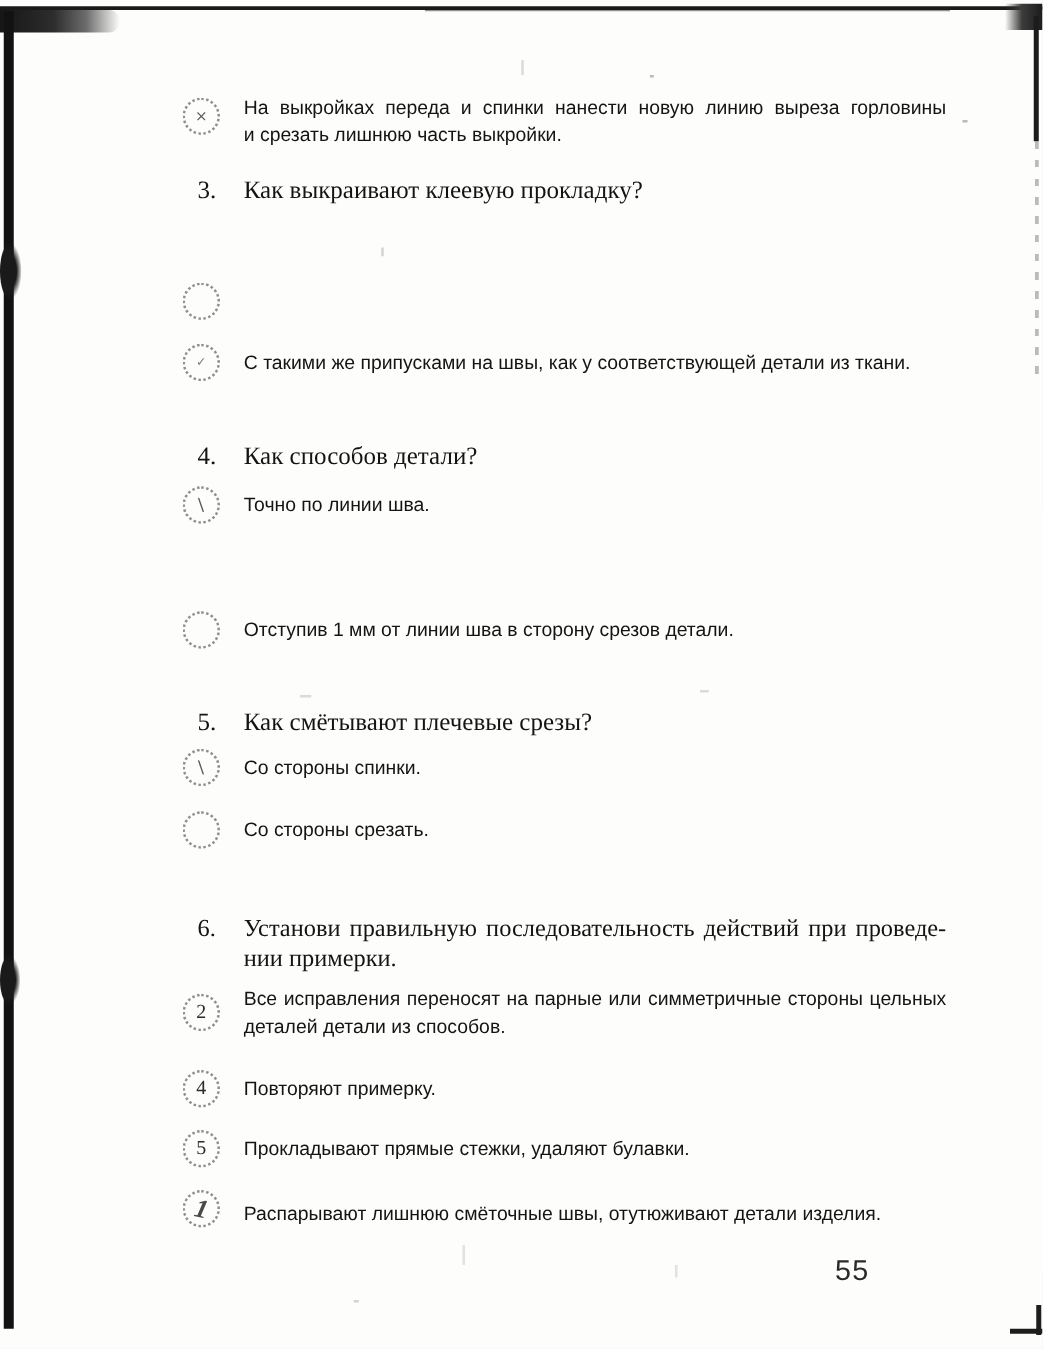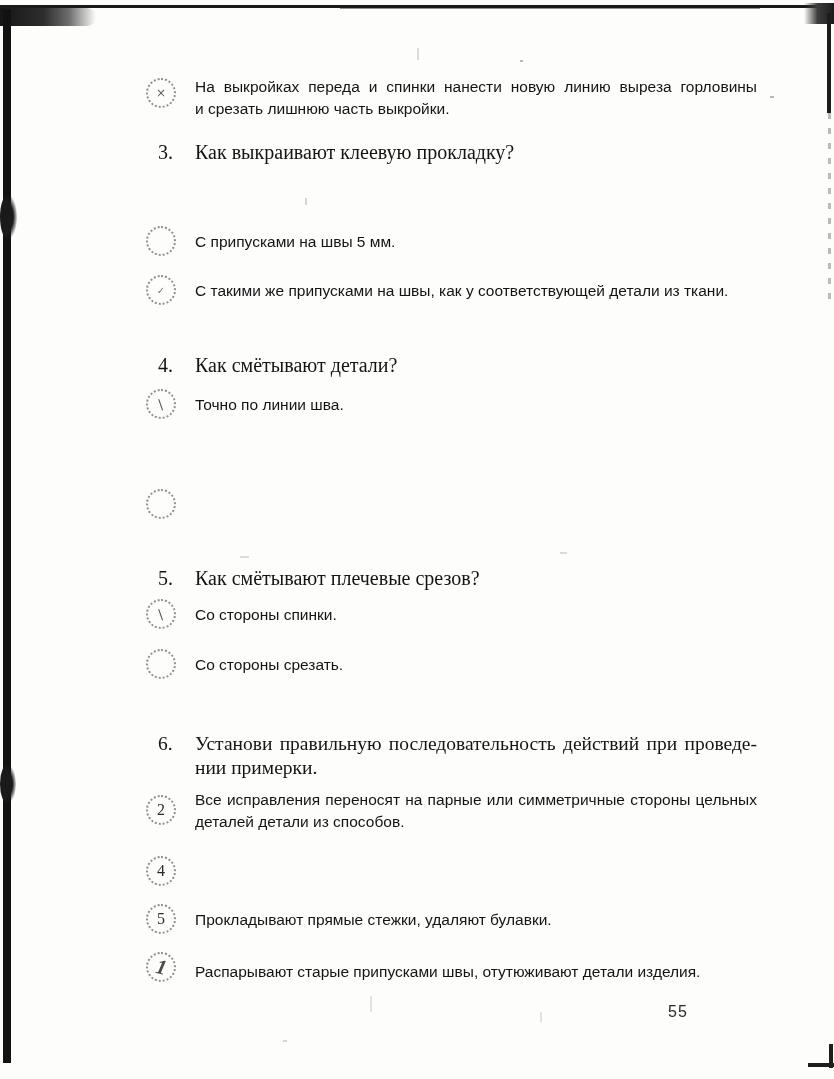--- a/index.html
+++ b/index.html
@@ -84,21 +84,21 @@
     line-height: 24px;
     color: #141414;
   }
   .q-num { flex: none; width: 37px; }
   .q-title { width: 562px; }
   #q6-head { font-size: 19.5px; }
 
   #page-number {
     position: absolute;
     left: 668px; top: 1003px;
-    font-size: 16px;
+    font-size: 23px;
     color: #2a2a2a;
     letter-spacing: 1px;
   }
 </style>
 </head>
 <body>
 
 <div id="page">
 
   <div class="artifact" id="top-line"></div>
@@ -131,46 +131,46 @@
       <span>и срезать лишнюю часть выкройки.</span>
     </div>
   </div>
 
   <div class="q-head" style="top:140px">
     <span class="q-num">3.</span>
     <span class="q-title">Как выкраивают клеевую прокладку?</span>
   </div>
   <div class="row" style="top:226px">
     <div class="circle"></div>
-    <div class="ans-text">С припусками на швы 5 мм.</div>
   </div>
   <div class="row" style="top:275px">
     <div class="circle">
       <span class="mark-check">✓</span>
     </div>
     <div class="ans-text">С такими же припусками на швы, как у соответствующей детали из ткани.</div>
   </div>
 
   <div class="q-head" style="top:353px">
     <span class="q-num">4.</span>
-    <span class="q-title">Как смётывают детали?</span>
+    <span class="q-title">Как способов детали?</span>
   </div>
   <div class="row" style="top:389px">
     <div class="circle">
       <span class="mark-slash">\</span>
     </div>
     <div class="ans-text">Точно по линии шва.</div>
   </div>
   <div class="row" style="top:489px">
     <div class="circle"></div>
+    <div class="ans-text">Отступив 1 мм от линии шва в сторону срезов детали.</div>
   </div>
 
   <div class="q-head" style="top:566px">
     <span class="q-num">5.</span>
-    <span class="q-title">Как смётывают плечевые срезов?</span>
+    <span class="q-title">Как смётывают плечевые срезы?</span>
   </div>
   <div class="row" style="top:599px">
     <div class="circle">
       <span class="mark-slash">\</span>
     </div>
     <div class="ans-text">Со стороны спинки.</div>
   </div>
   <div class="row" style="top:649px">
     <div class="circle"></div>
     <div class="ans-text">Со стороны срезать.</div>
@@ -189,29 +189,30 @@
     </div>
     <div class="ans-text">
       <span class="jline">Все исправления переносят на парные или симметричные стороны цельных</span>
       <span>деталей детали из способов.</span>
     </div>
   </div>
   <div class="row" style="top:856px">
     <div class="circle">
       <span class="mark-num">4</span>
     </div>
+    <div class="ans-text">Повторяют примерку.</div>
   </div>
   <div class="row" style="top:904px">
     <div class="circle">
       <span class="mark-num">5</span>
     </div>
     <div class="ans-text">Прокладывают прямые стежки, удаляют булавки.</div>
   </div>
   <div class="row" style="top:952px">
     <div class="circle">
       <span class="mark-one">1</span>
     </div>
-    <div class="ans-text" style="padding-top:9px">Распарывают старые припусками швы, отутюживают детали изделия.</div>
+    <div class="ans-text" style="padding-top:9px">Распарывают лишнюю смёточные швы, отутюживают детали изделия.</div>
   </div>
 
   <div id="page-number">55</div>
 
 </div>
 
 </body></html>

